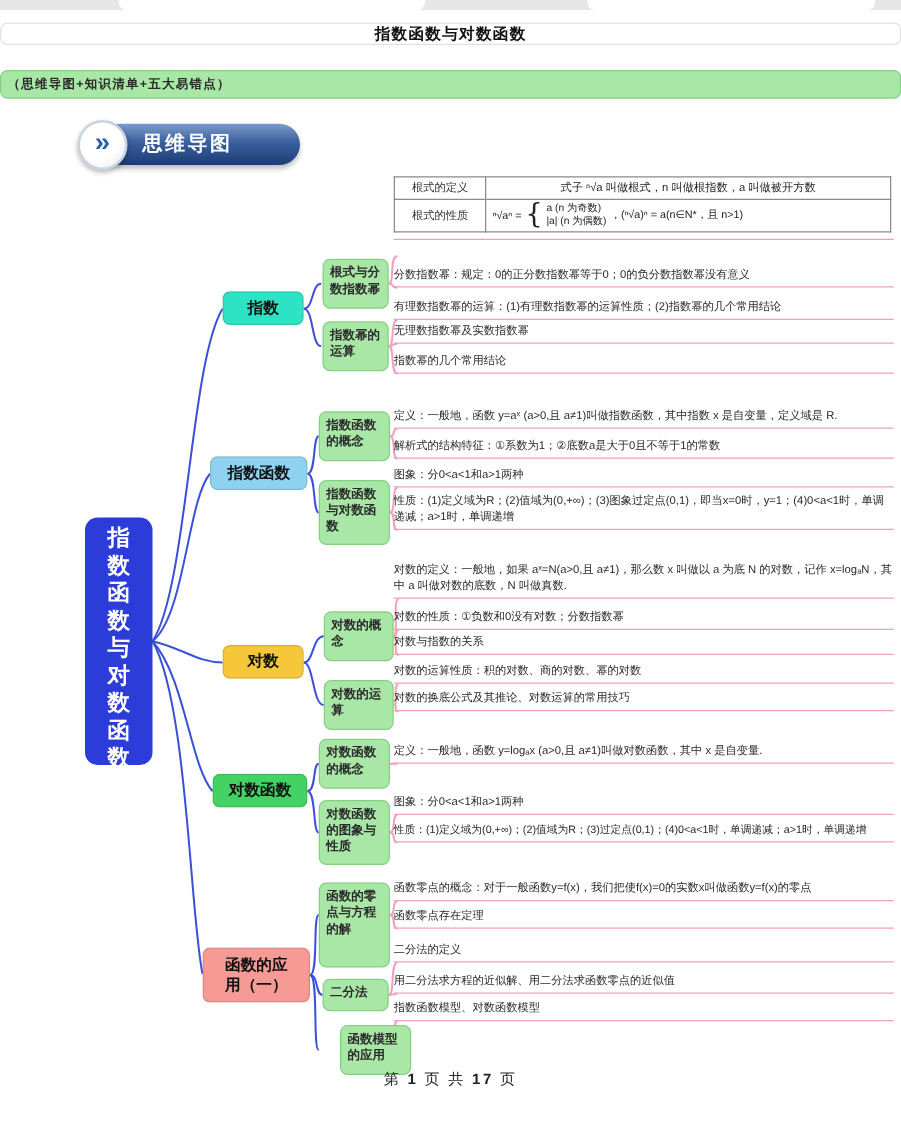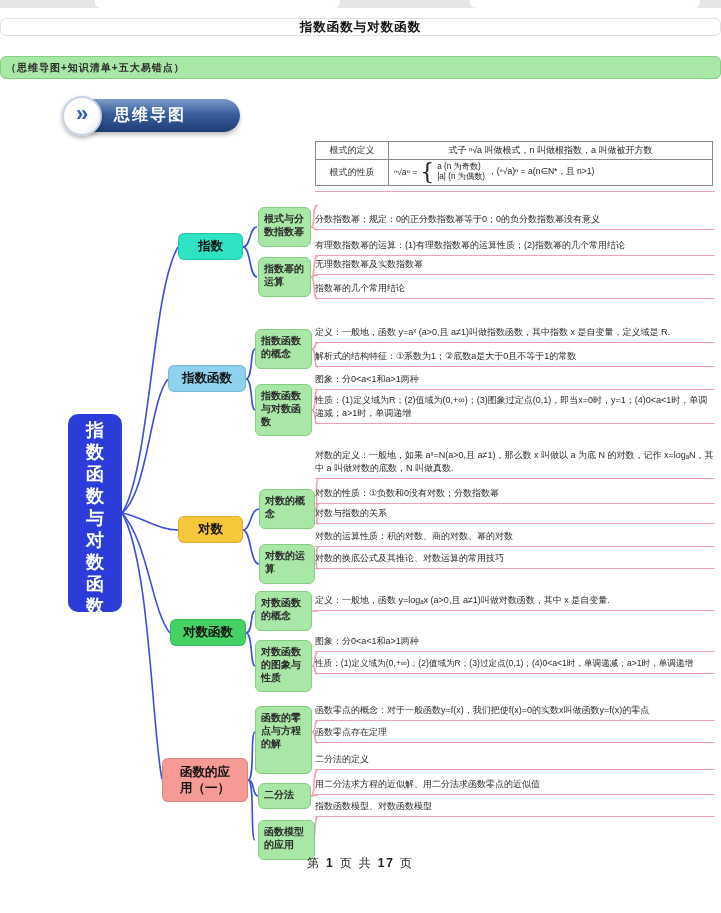--- a/index.html
+++ b/index.html
@@ -62,21 +62,21 @@
   .l2.c0{left:258px;top:207px;width:53px;height:40px;}
   .l2.c1{left:258px;top:257px;width:53px;height:40px;}
   .l2.c2{left:255px;top:329px;width:57px;height:40px;}
   .l2.c3{left:255px;top:384px;width:57px;height:52px;}
   .l2.c4{left:259px;top:489px;width:56px;height:40px;}
   .l2.c5{left:259px;top:544px;width:56px;height:40px;}
   .l2.c6{left:255px;top:591px;width:57px;height:40px;}
   .l2.c7{left:255px;top:640px;width:57px;height:52px;}
   .l2.c8{left:255px;top:706px;width:57px;height:68px;}
   .l2.c9{left:258px;top:783px;width:53px;height:26px;}
-  .l2.c10{left:258px;top:820px;width:57px;height:40px;}
+  .l2.c10{left:272px;top:820px;width:57px;height:40px;}
 
   .leaf{position:absolute;left:315px;width:400px;font-size:9px;line-height:13px;color:#2a2a2a;
       padding-bottom:3px;border-bottom:1.6px solid var(--pink);}
   .leaf.nw{white-space:nowrap;}
 
   svg.wires{position:absolute;left:0;top:0;pointer-events:none;}
   .wb{stroke:var(--blue);stroke-width:1.6;fill:none;}
   .wp{stroke:var(--pink);stroke-width:1.6;fill:none;}
 
   .footer{position:absolute;left:0;top:855px;width:721px;text-align:center;font-size:12px;

